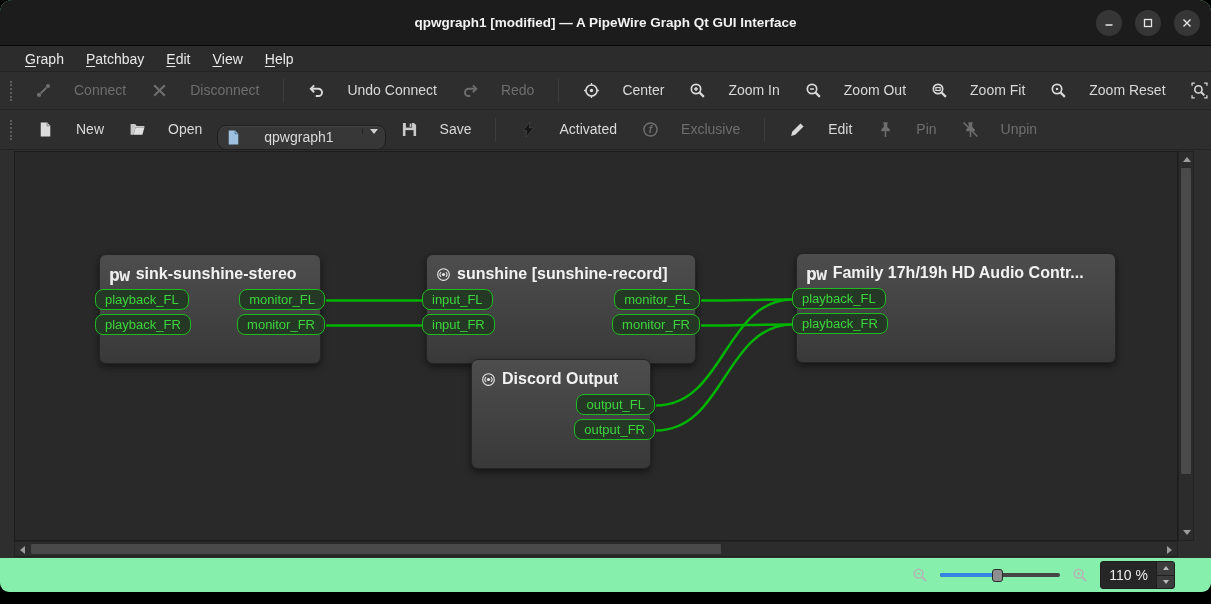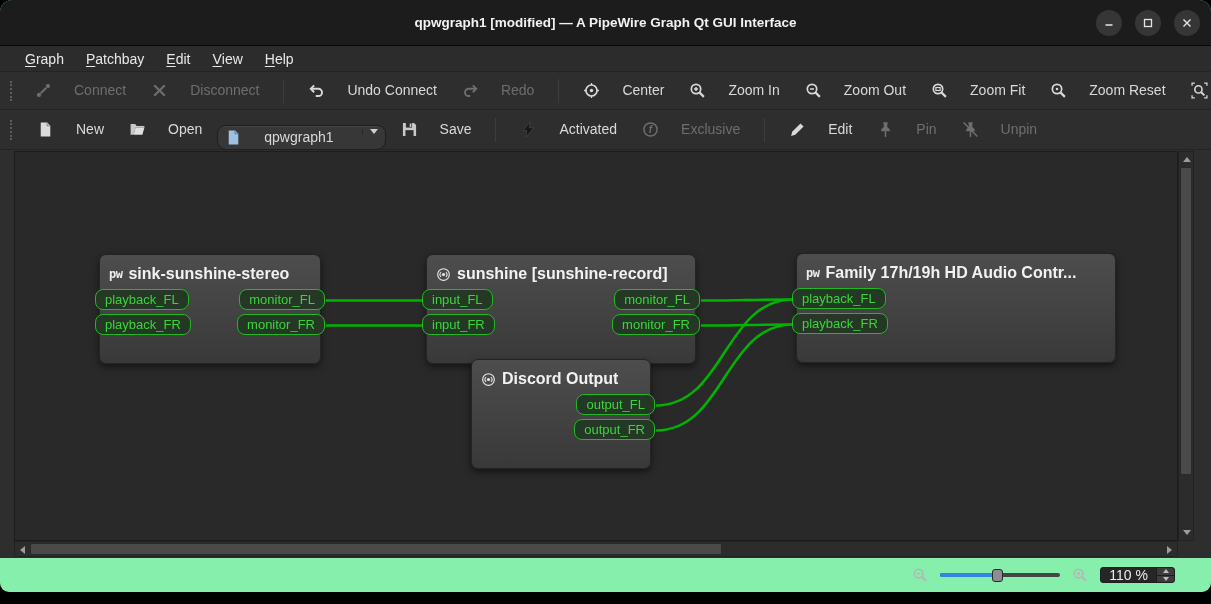--- a/index.html
+++ b/index.html
@@ -38,21 +38,21 @@
   .tool-btn.combo { background: #373737; border: 1px solid #1e1e1e; border-radius: 9px;
     padding: 3px 7px; box-shadow: inset 0 1px 0 rgba(255,255,255,.07); margin-top: 15px; }
   .combo-arrow { display: flex; align-items: center; margin-left: 6px; padding-left: 7px;
     border-left: 1px solid #252525; }
   .combo-arrow::after { content: ""; border-left: 4px solid transparent;
     border-right: 4px solid transparent; border-top: 5px solid #cfcfcf; }
   .icon { display: inline-flex; align-items: center; justify-content: center; }
   .icon svg { width: 17px; height: 17px; display: block; }
   .icon-dark { color: #161616; }
   .pw-glyph { font-family: "DejaVu Sans Mono", monospace; font-weight: bold;
-    font-size: 12px; color: #ececec; letter-spacing: -0.5px; }
+    font-size: 18px; color: #ececec; letter-spacing: -0.5px; }
 
   
   .workarea { position: relative; height: 408px; background: #2e2e2e; }
   .canvas { position: absolute; left: 14px; top: 1px; width: 1164px; height: 390px;
     background: #292929; border: 1px solid #1c1c1c; }
   .edges { position: absolute; left: 0; top: 0; width: 1164px; height: 390px;
     pointer-events: none; }
   .edge { fill: none; stroke: var(--edge-green, #00b400); stroke-width: 2.5; }
 
   .node { position: absolute; background: linear-gradient(180deg, #4d4d4d, #393939);
@@ -95,21 +95,21 @@
   .statusbar { height: 34px; display: flex; align-items: center; justify-content: flex-end;
     gap: 12px; padding-right: 36px; color: #c9c9c9; }
   .statusbar .icon svg { width: 16px; height: 16px; color: #b5b5b5; }
   .zoom-slider { position: relative; width: 120px; height: 18px; }
   .zoom-slider .track { position: absolute; left: 0; right: 0; top: 7px; height: 4px;
     background: #454545; border-radius: 2px; }
   .zoom-slider .fill { width: 47%; height: 100%; background: var(--accent-blue, #3584e4);
     border-radius: 2px; }
   .zoom-slider .knob { position: absolute; left: calc(47% - 5px); top: 3px; width: 11px;
     height: 13px; background: #8e8e8e; border: 1px solid #2a2a2a; border-radius: 3px; }
-  .spinbox { display: flex; align-items: stretch; height: 16px; background: #262626;
+  .spinbox { display: flex; align-items: stretch; height: 28px; background: #262626;
     border: 1px solid #1e1e1e; border-radius: 3px; overflow: hidden; }
   .spin-value { display: flex; align-items: center; padding: 0 8px; font-size: 14px;
     color: #ececec; min-width: 48px; justify-content: flex-end; }
   .spin-btns { display: flex; flex-direction: column; border-left: 1px solid #1e1e1e; }
   .spin-up, .spin-down { width: 17px; flex: 1; background: #3c3c3c;
     display: flex; align-items: center; justify-content: center; }
   .spin-up { border-bottom: 1px solid #1e1e1e; }
   .spin-up::after { content: ""; border-left: 3.5px solid transparent;
     border-right: 3.5px solid transparent; border-bottom: 4px solid #bbb; }
   .spin-down::after { content: ""; border-left: 3.5px solid transparent;

